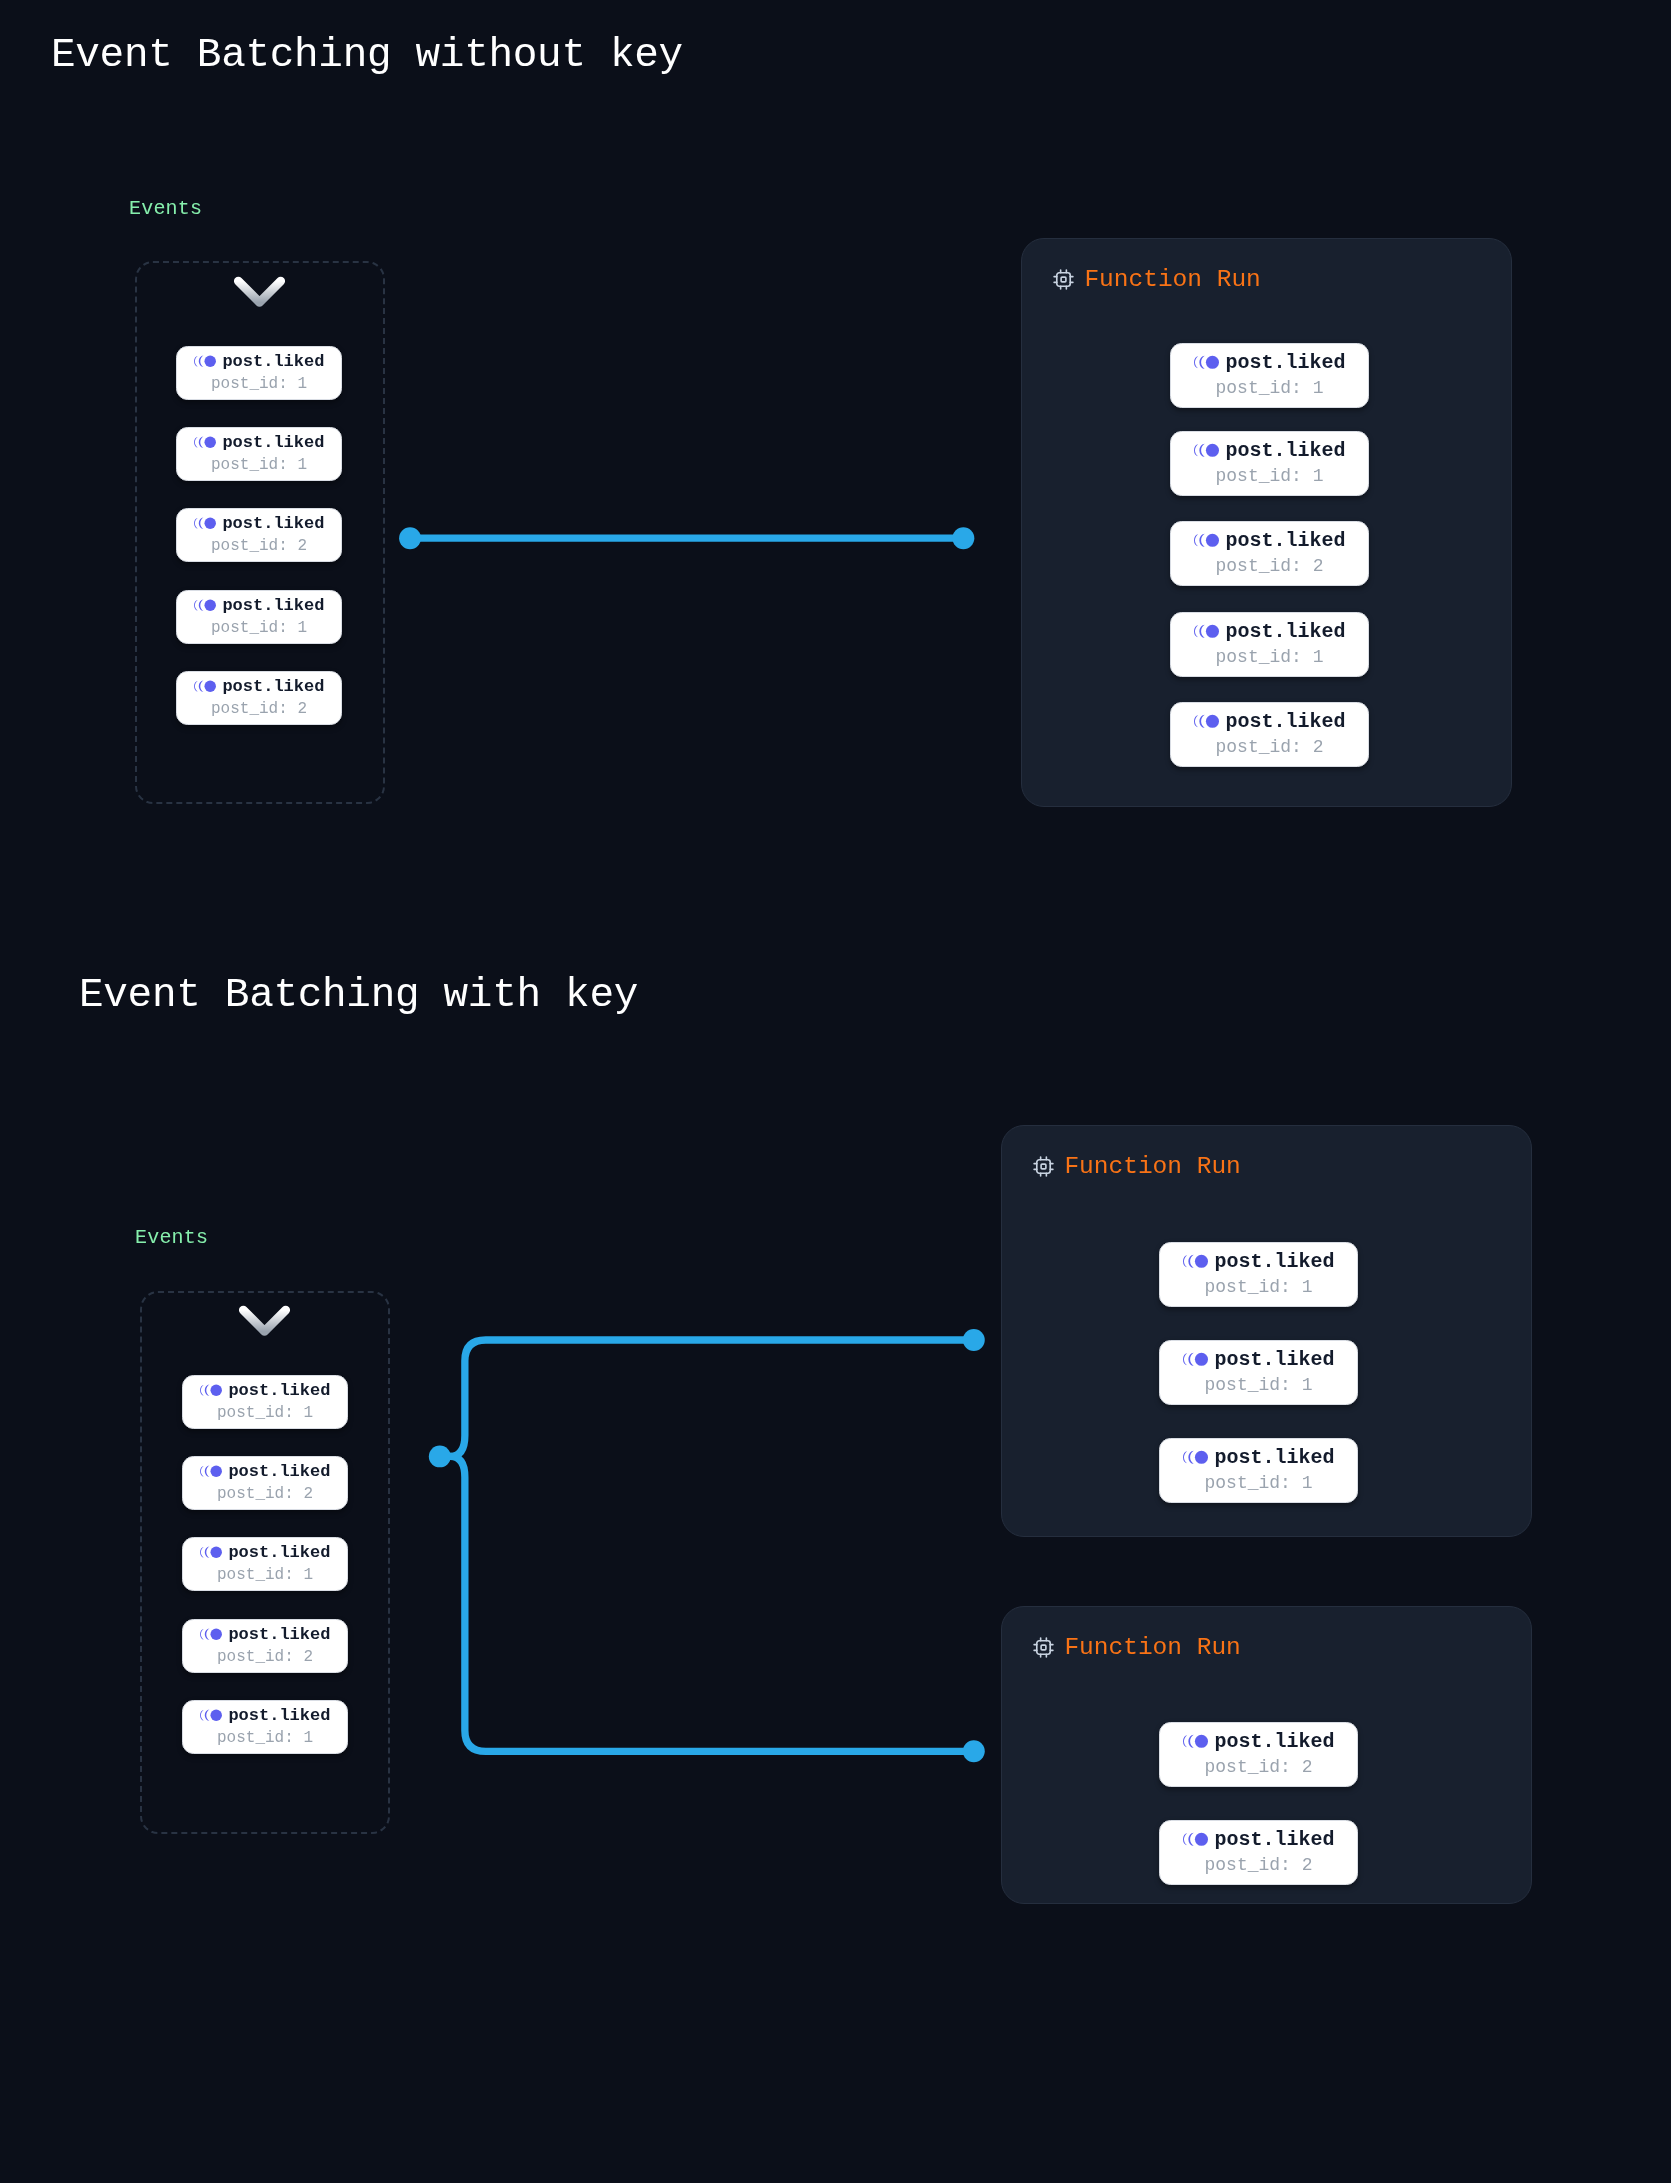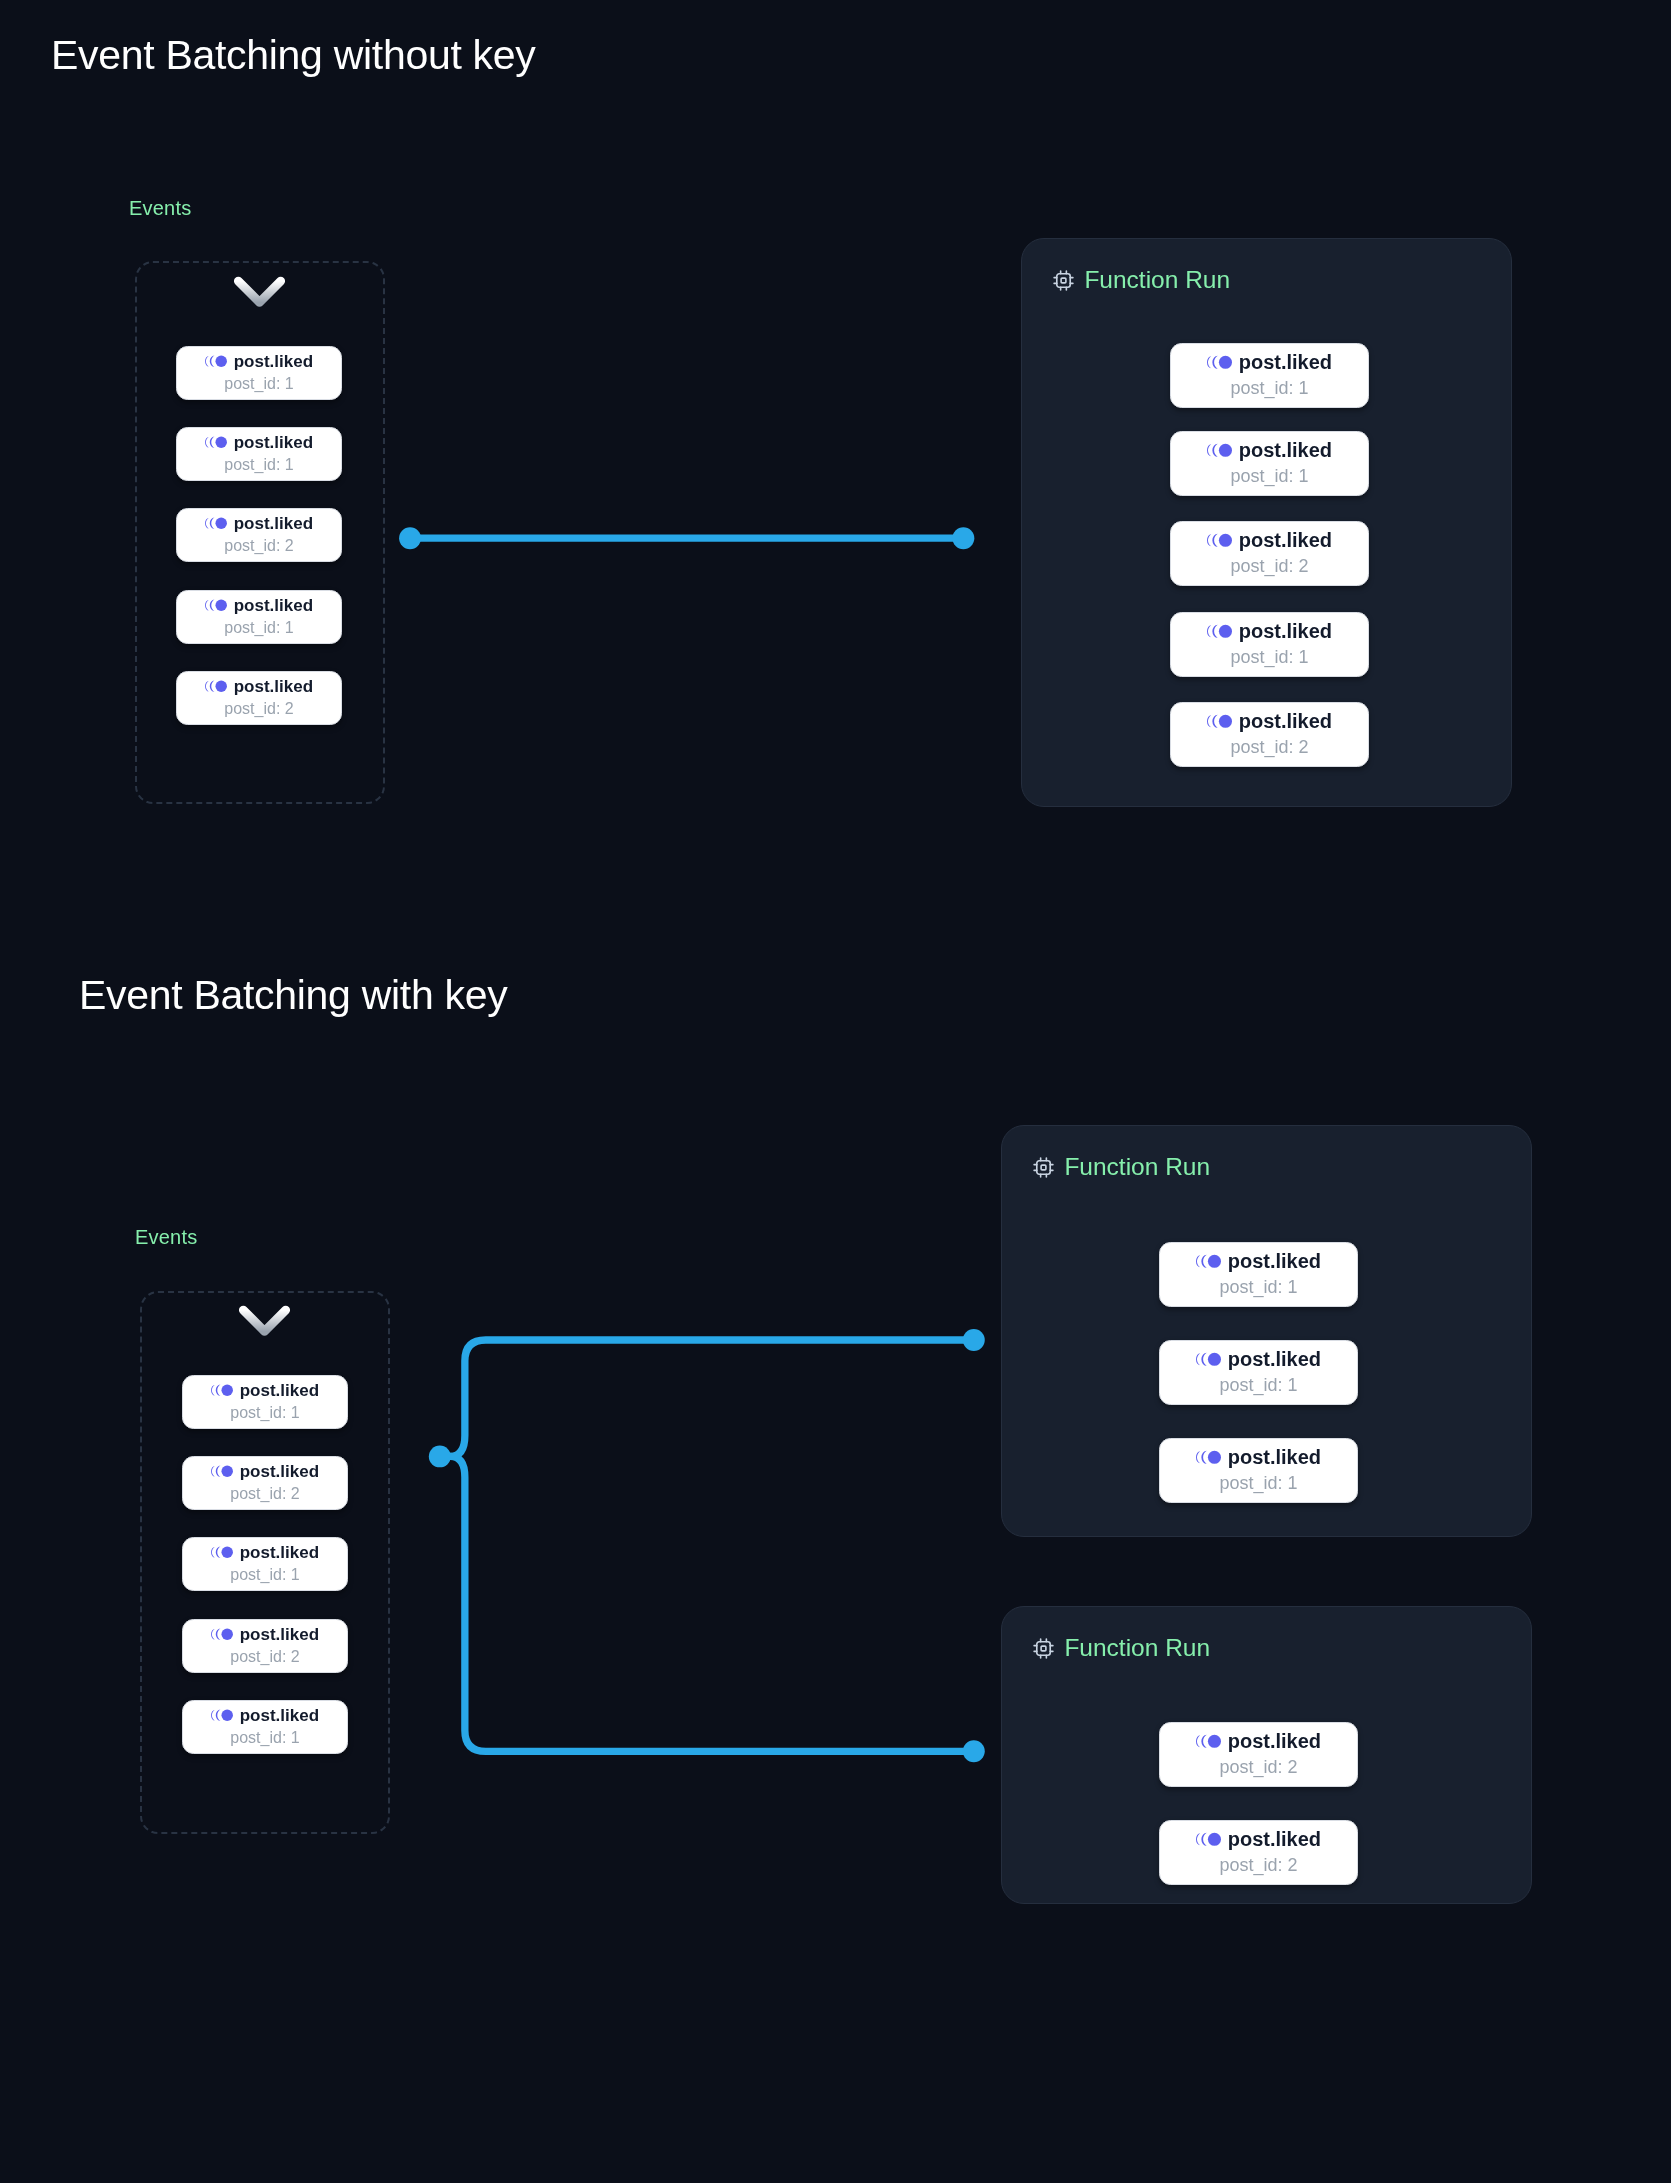--- a/index.html
+++ b/index.html
@@ -5,21 +5,21 @@
   * { box-sizing: border-box; margin: 0; padding: 0; }
 
   html, body {
     width: 1672px;
     height: 2183px;
     background: #0b0f19;
     font-family: "Liberation Sans", sans-serif;
     overflow: hidden;
   }
 
-  .page { position: relative; width: 1672px; height: 2183px; }
+  .page { position: relative; width: 1672px; height: 2183px; font-family: Liberation Mono, monospace; }
 
   
   .section-title {
     position: absolute;
     color: #ffffff;
     font-size: 41px;
     font-weight: 400;
     letter-spacing: -0.3px;
     white-space: nowrap;
   }
@@ -110,21 +110,21 @@
   }
   .panel-header {
     position: absolute;
     left: 30px;
     top: 27px;
     display: flex;
     align-items: center;
     gap: 9.4px;
   }
   .panel-title {
-    color: #86efac;
+    color: #f97316;
     font-size: 24.5px;
     font-weight: 400;
     white-space: nowrap;
   }
   .cpu-icon { width: 23px; height: 23px; flex: none; display: block; }
 
   #panel-1 { left: 1021px; top: 238px;  width: 491px; height: 569px; }
   #panel-2 { left: 1001px; top: 1125px; width: 531px; height: 412px; }
   #panel-3 { left: 1001px; top: 1606px; width: 531px; height: 298px; }
 

